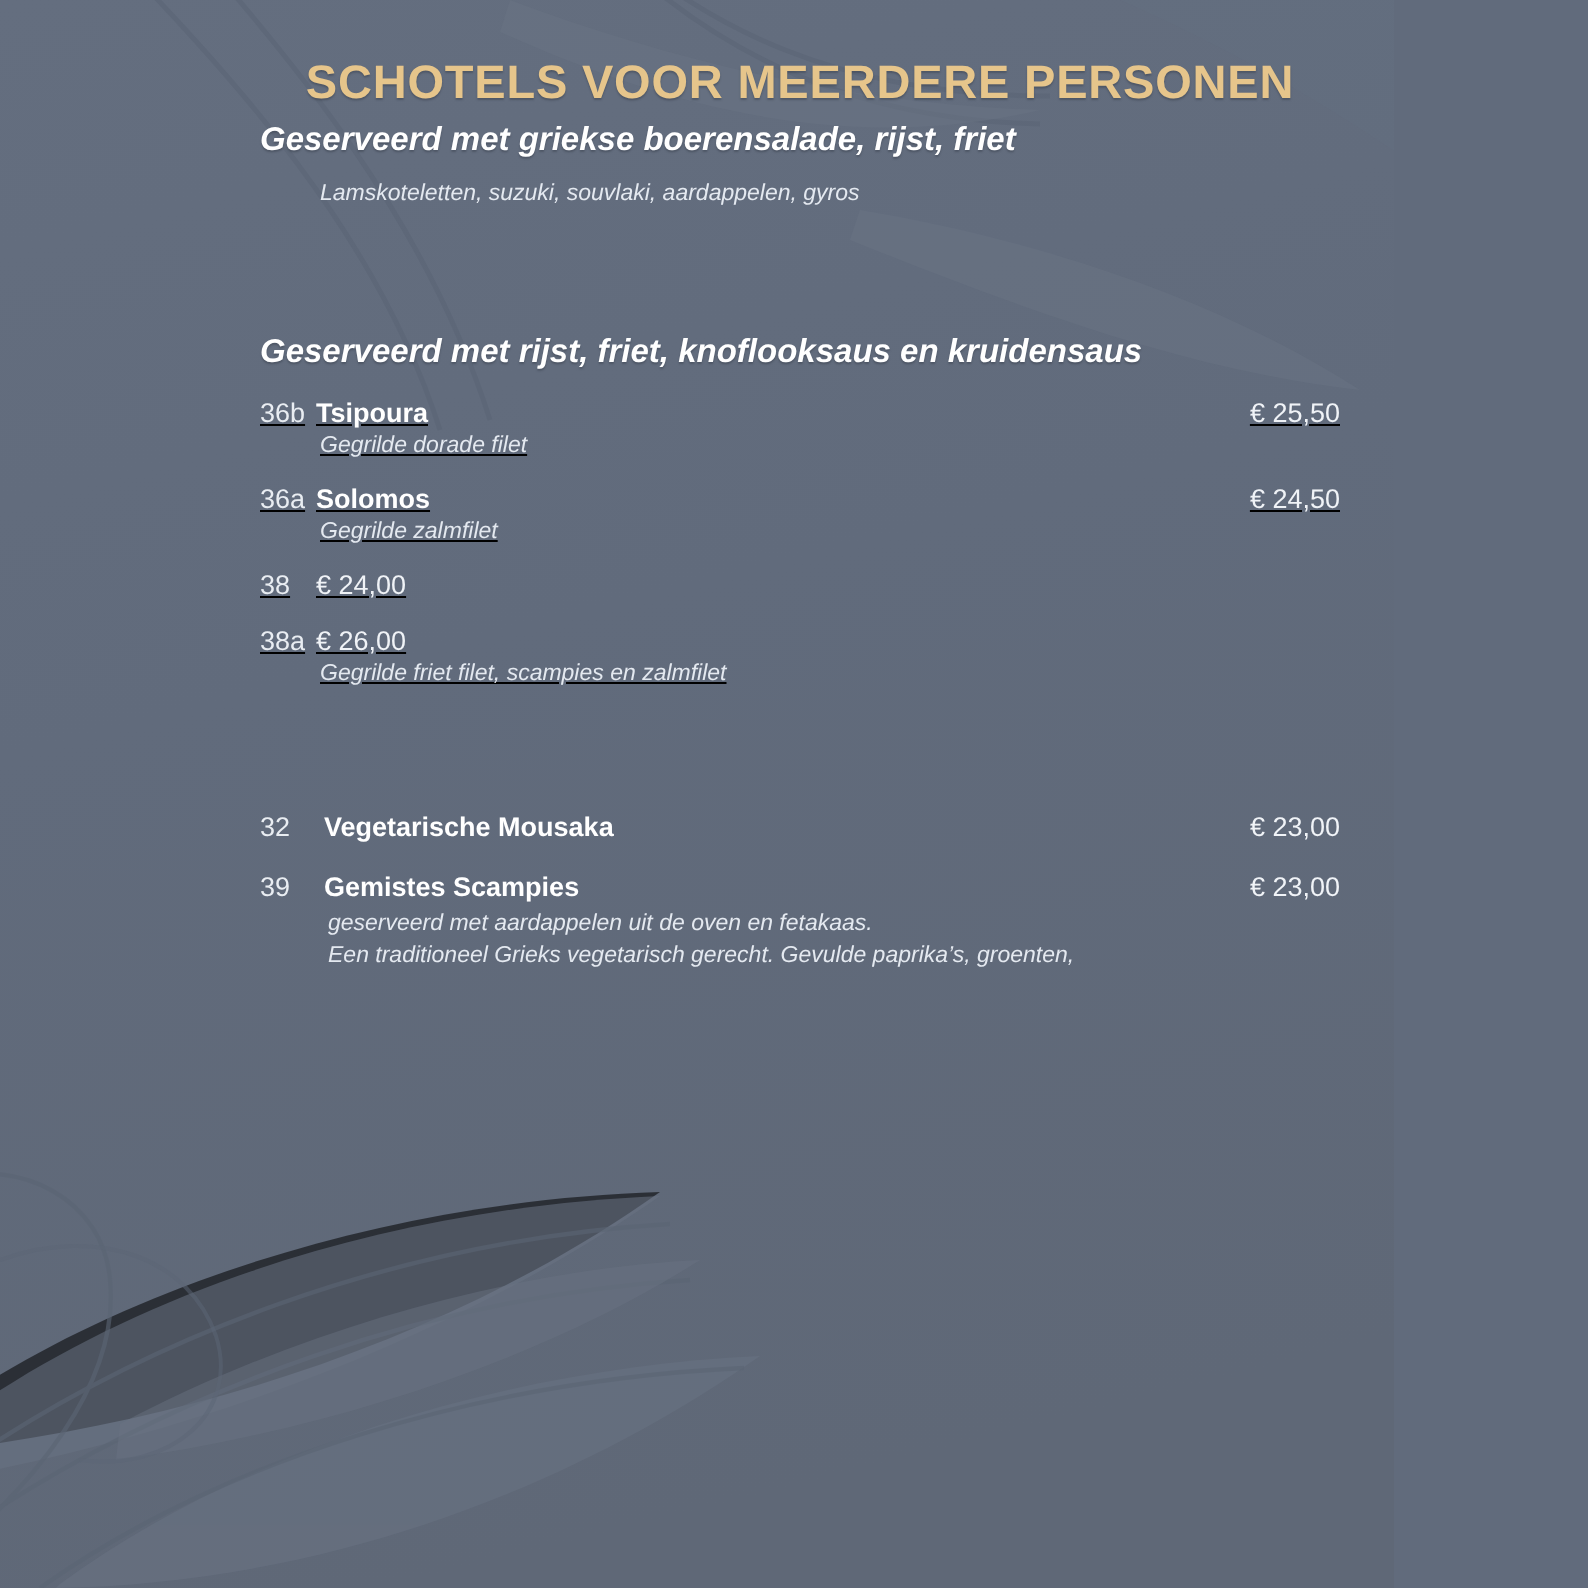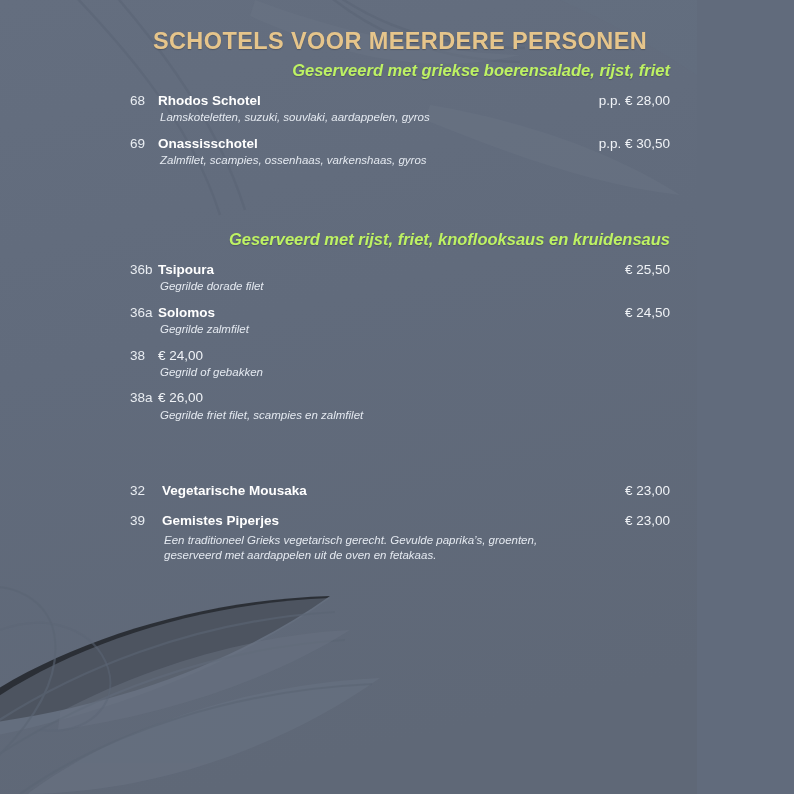--- a/index.html
+++ b/index.html
@@ -58,22 +58,22 @@
     line-height: 1.15;
     margin: 0;
     padding: 0;
     text-shadow: 0 1px 1px rgba(40,46,56,0.35);
   }
   .section-title.main {
     font-size: 23.5px;
   }
 
   .section-subtitle {
-    text-align: right;
-    color: #bef264;
+    text-align: left;
+    color: #ffffff;
     font-size: 16.5px;
     font-weight: bold;
     font-style: italic;
     line-height: 1.2;
     margin: 6px 0 0 0;
     text-shadow: 0 1px 1px rgba(40,46,56,0.35);
   }
 
   .items {
     margin-top: 10px;
@@ -123,21 +123,21 @@
     color: #e4e9f0;
     font-size: 11.5px;
     font-style: italic;
     line-height: 1.35;
     margin-left: 30px;
     margin-top: -1px;
   }
   .item-desc .desc-line { display: block; }
 
   
-  .section-visgerechten .item { margin-bottom: 8px; }
+  .section-visgerechten .item { margin-bottom: 8px; text-decoration: underline; }
   .section-vegetarisch .item-num { width: 32px; }
   .section-vegetarisch .item-desc { margin-left: 34px; margin-top: 1px; }
   .section-vegetarisch .item { margin-bottom: 10px; }
   .section-schotels .item { margin-bottom: 8px; }
 
   .gap-xl { height: 48px; }
   .gap-lg { height: 40px; }
 </style>
 </head>
 <body>
@@ -199,40 +199,25 @@
 
   <div id="content">
 
     <div class="section section-schotels">
       <h1 class="section-title main">SCHOTELS VOOR MEERDERE PERSONEN</h1>
       <div class="section-subtitle">Geserveerd met griekse boerensalade, rijst, friet</div>
 
       <div class="items">
 
         <div class="item">
-          <div class="item-head">
-            <span class="item-num">68</span>
-            <span class="item-name">Rhodos Schotel</span>
-            <span class="item-price">p.p. € 28,00</span>
-          </div>
           <div class="item-desc">
             <span class="desc-line">Lamskoteletten, suzuki, souvlaki, aardappelen, gyros</span>
           </div>
         </div>
 
-        <div class="item">
-          <div class="item-head">
-            <span class="item-num">69</span>
-            <span class="item-name">Onassisschotel</span>
-            <span class="item-price">p.p. € 30,50</span>
-          </div>
-          <div class="item-desc">
-            <span class="desc-line">Zalmfilet, scampies, ossenhaas, varkenshaas, gyros</span>
-          </div>
-        </div>
 
       </div>
     </div>
 
     <div class="gap-xl"></div>
 
     <div class="section section-visgerechten">
       <div class="section-subtitle">Geserveerd met rijst, friet, knoflooksaus en kruidensaus</div>
 
       <div class="items">
@@ -257,23 +242,20 @@
           <div class="item-desc">
             <span class="desc-line">Gegrilde zalmfilet</span>
           </div>
         </div>
 
         <div class="item">
           <div class="item-head">
             <span class="item-num">38</span>
             <span class="item-price">€ 24,00</span>
           </div>
-          <div class="item-desc">
-            <span class="desc-line">Gegrild of gebakken</span>
-          </div>
         </div>
 
         <div class="item">
           <div class="item-head">
             <span class="item-num">38a</span>
             <span class="item-price">€ 26,00</span>
           </div>
           <div class="item-desc">
             <span class="desc-line">Gegrilde friet filet, scampies en zalmfilet</span>
           </div>
@@ -292,26 +274,26 @@
           <div class="item-head">
             <span class="item-num">32</span>
             <span class="item-name">Vegetarische Mousaka</span>
             <span class="item-price">€ 23,00</span>
           </div>
         </div>
 
         <div class="item">
           <div class="item-head">
             <span class="item-num">39</span>
-            <span class="item-name">Gemistes Piperjes</span>
+            <span class="item-name">Gemistes Scampies</span>
             <span class="item-price">€ 23,00</span>
           </div>
           <div class="item-desc">
+            <span class="desc-line">geserveerd met aardappelen uit de oven en fetakaas.</span>
             <span class="desc-line">Een traditioneel Grieks vegetarisch gerecht. Gevulde paprika’s, groenten,</span>
-            <span class="desc-line">geserveerd met aardappelen uit de oven en fetakaas.</span>
           </div>
         </div>
 
       </div>
     </div>
 
   </div>
 </div>
 
 </body></html>

